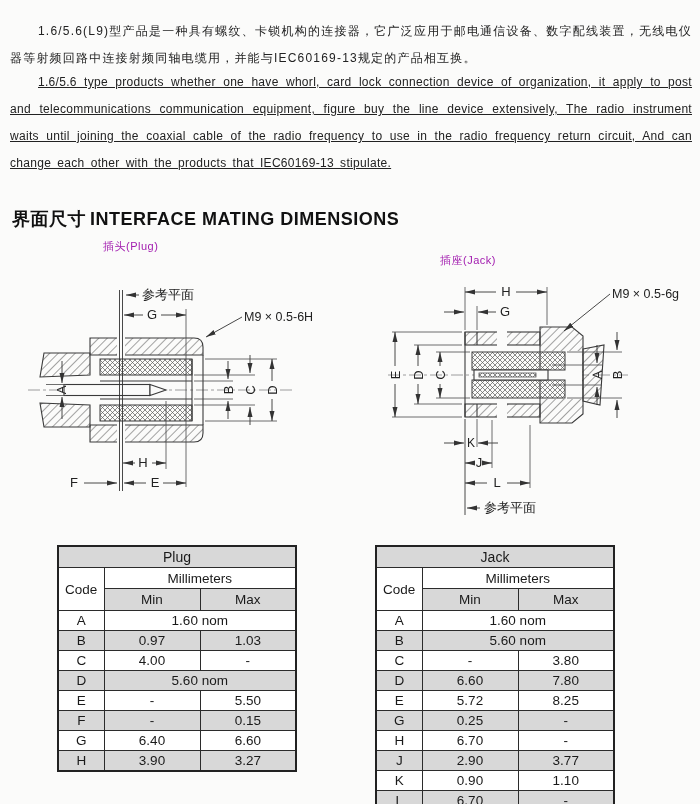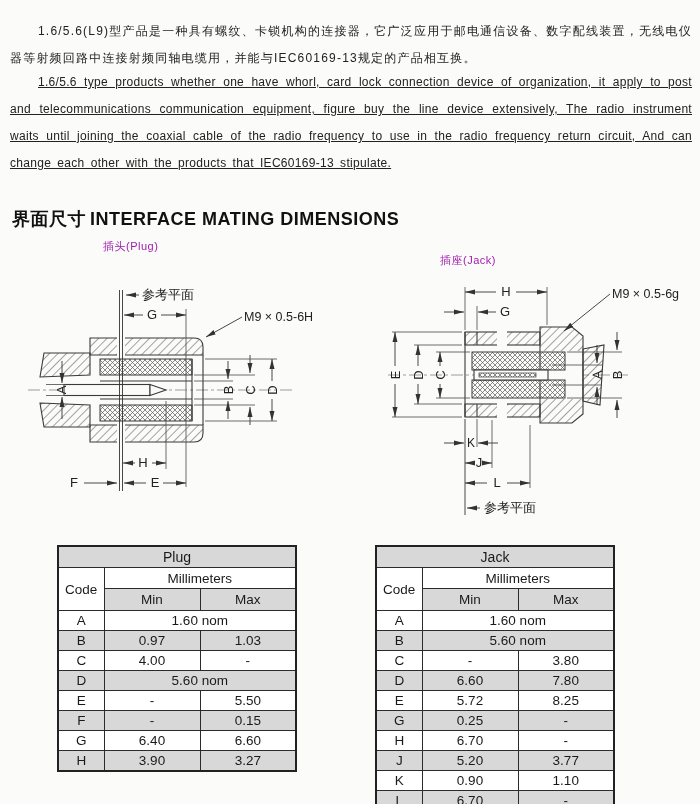--- a/index.html
+++ b/index.html
@@ -355,21 +355,21 @@
         <td class="g">0.25</td>
         <td class="g">-</td>
       </tr>
   <tr class="data">
         <td class="w">H</td>
         <td class="w">6.70</td>
         <td class="w">-</td>
       </tr>
   <tr class="data">
         <td class="g">J</td>
-        <td class="g">5.20</td>
+        <td class="g">2.90</td>
         <td class="g">3.77</td>
       </tr>
   <tr class="data">
         <td class="w">K</td>
         <td class="w">0.90</td>
         <td class="w">1.10</td>
       </tr>
   <tr class="data">
         <td class="g">L</td>
         <td class="g">6.70</td>

